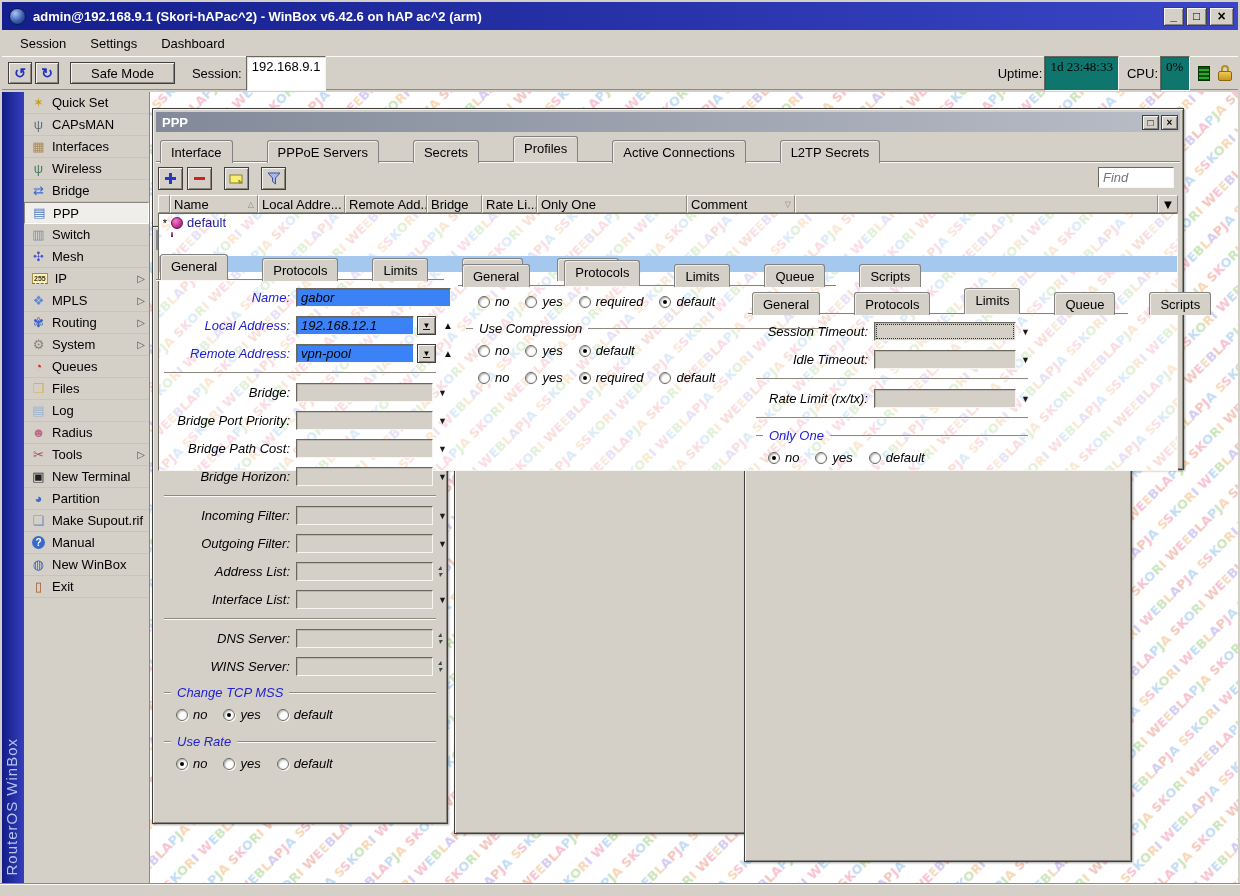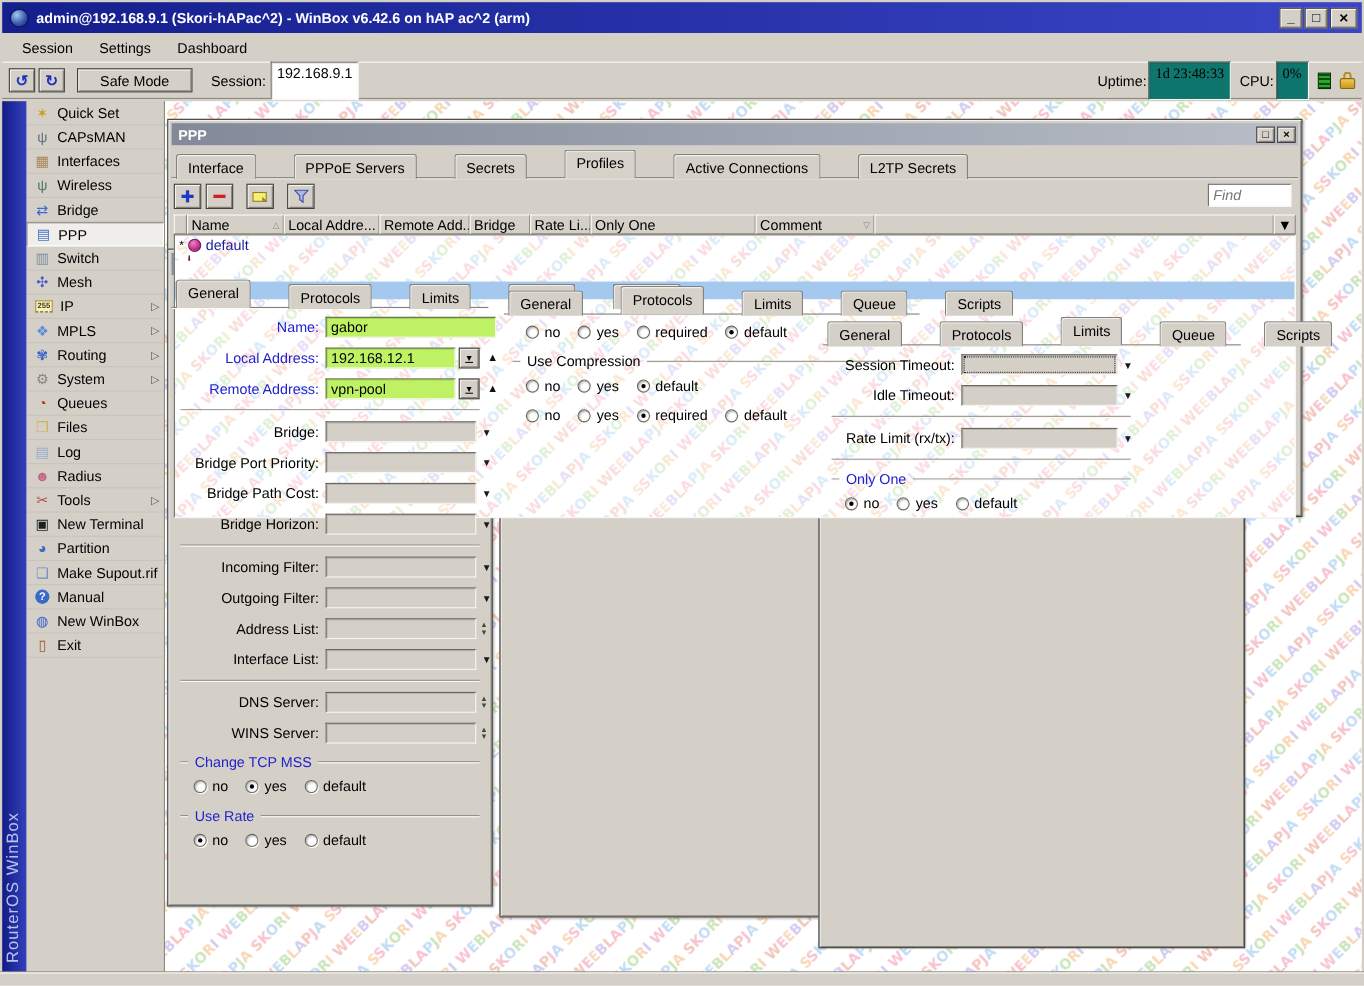--- a/index.html
+++ b/index.html
@@ -86,25 +86,25 @@
   .hcell .mark { margin-left:auto; font-size:8px; color:#8e8a84; }
   .hbtn { width:20px; flex:none; justify-content:center; }
   .list { position:relative; background:#fff; border:1px solid #6a675f; border-bottom-color:#f8f6f2; border-right-color:#f8f6f2; overflow:hidden; }
   .lrow { position:absolute; left:0; right:0; height:17px; display:flex; align-items:center; }
   .flagcell { width:12px; text-align:center; font-size:11px; }
   .prof-ic { width:12px; height:12px; border-radius:50%; background:radial-gradient(circle at 35% 30%, #f080c8, #c03090 60%, #801860); border:1px solid #701850; margin-right:4px; flex:none; }
   .row-name { color:#1c1c9c; }
   .selband { position:absolute; left:0; right:0; height:16px; background:#a4c8ee; }
 
   
-  .dlg-body { position:relative; padding:8px 8px 4px; }
+  .dlg-body { position:relative; padding:8px 8px 4px;font-style:italic; }
   .frow { display:flex; align-items:center; margin-bottom:9px; }
   .flabel { width:126px; text-align:right; margin-right:6px; white-space:nowrap; flex:none; }
   .flabel.blue, .gt-label.blue { color:#2222cc; }
-  .fin { height:19px; background:#bef264; border:1px solid #6a675f; border-bottom-color:#f8f6f2; border-right-color:#f8f6f2;
+  .fin { height:19px; background:#3b82f6; border:1px solid #6a675f; border-bottom-color:#f8f6f2; border-right-color:#f8f6f2;
     box-shadow:inset 1px 1px 0 rgba(0,0,0,.12); padding:1px 4px; flex:none; }
   .fin.dis { background:#d4d0c8; }
   .fin.focus { outline:1px dotted #303030; outline-offset:-3px; }
   .drop-glyph { font-size:9px; color:#1a1a1a; margin-left:5px; }
   .combo-btn { width:19px; height:19px; margin-left:3px; background:#d4d0c8; border:1px solid #404040;
     box-shadow:inset 1px 1px 0 #f6f4f0, inset -1px -1px 0 #8a867e; display:flex; align-items:center; justify-content:center; flex:none; }
   .combo-btn .cg { font-size:8px; border-bottom:1px solid #111; line-height:7px; }
   .up-glyph { font-size:10px; margin-left:7px; color:#111; }
   .spin { display:inline-flex; flex-direction:column; justify-content:center; margin-left:5px; line-height:6px; }
   .spin span { font-size:8px; color:#3c4c3c; height:7px; }

